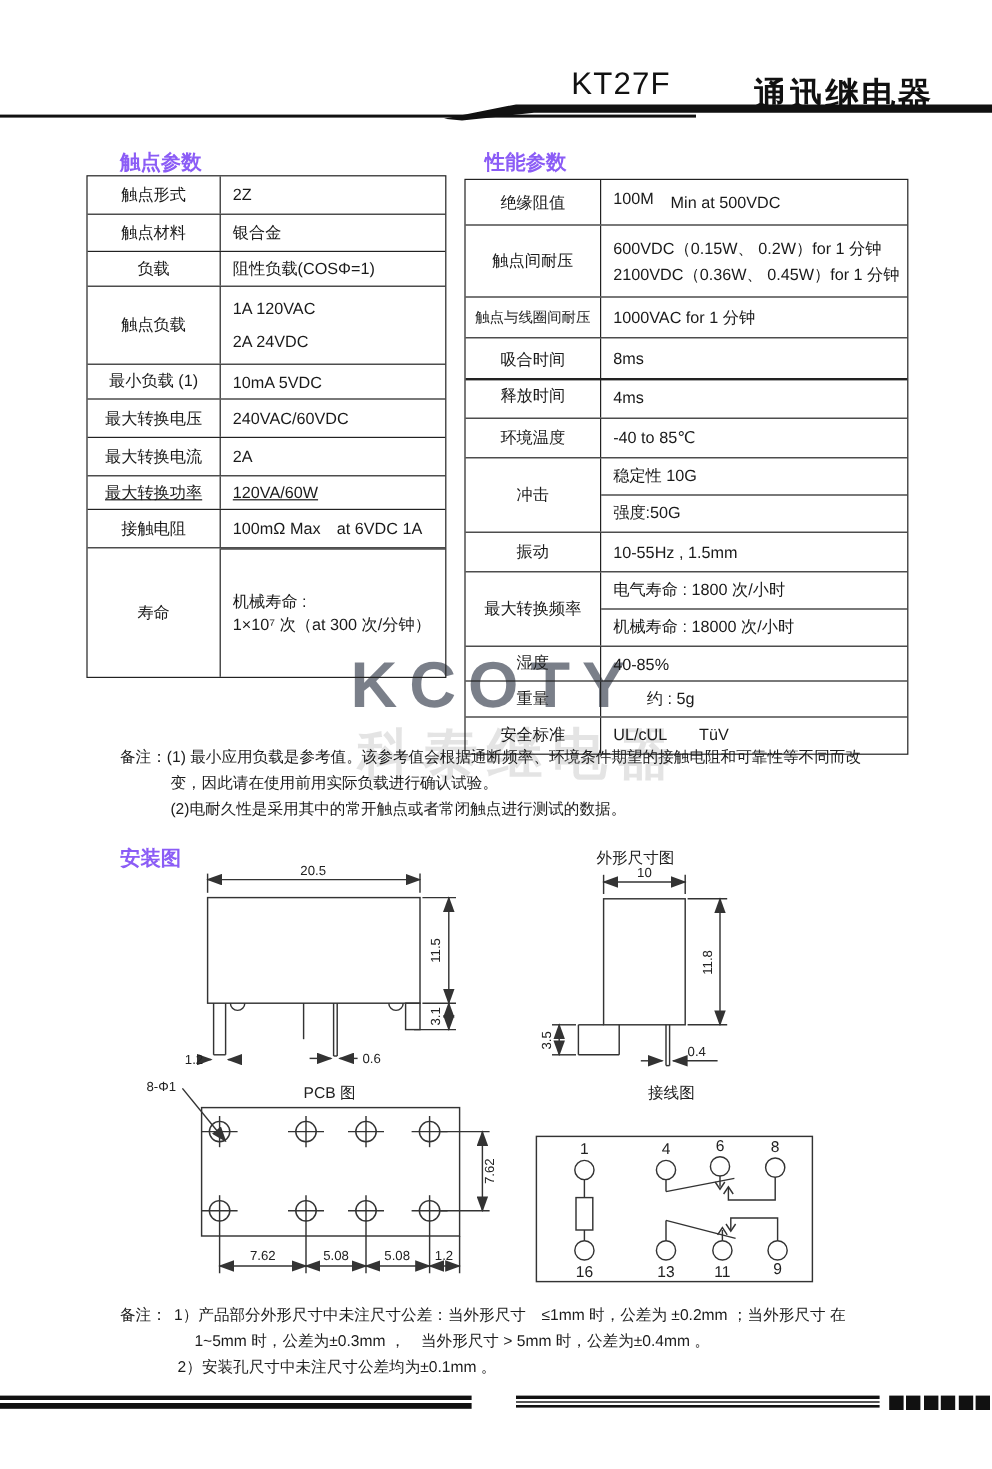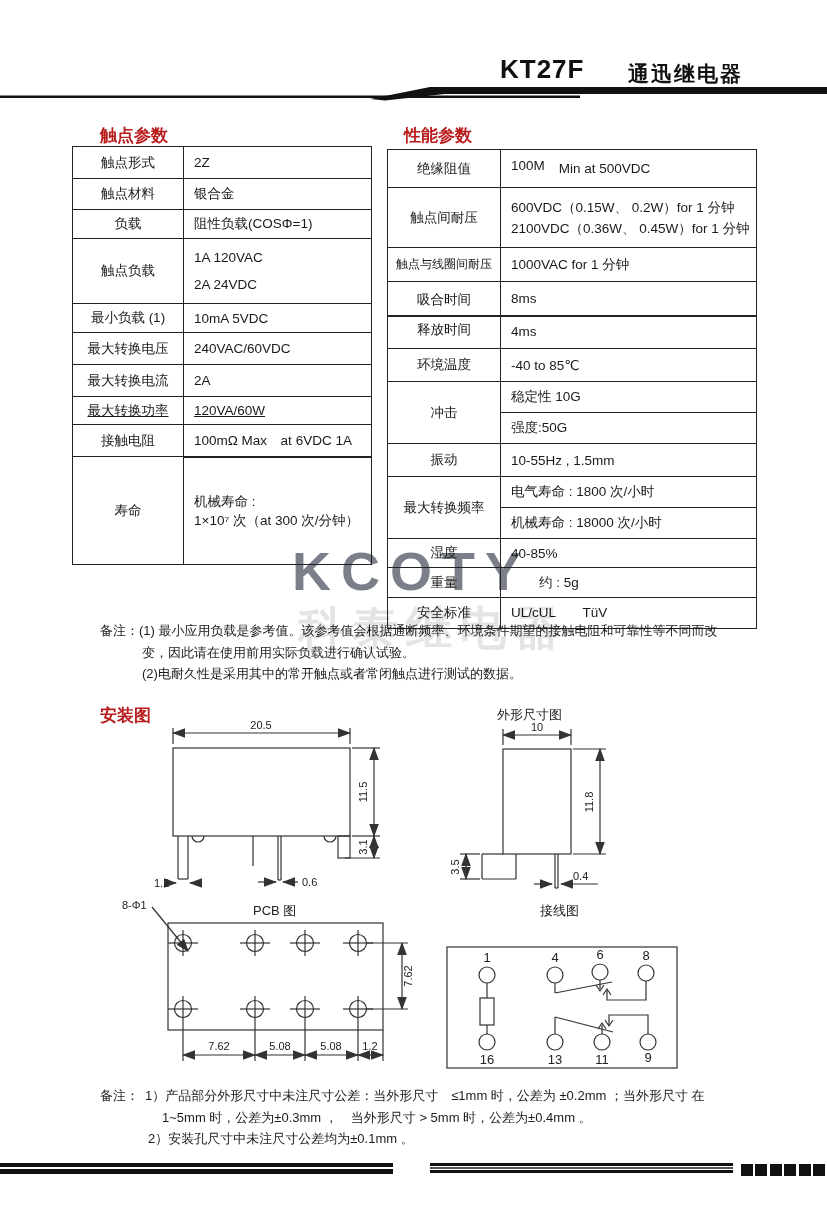--- a/index.html
+++ b/index.html
@@ -1,23 +1,23 @@
 <!DOCTYPE html>
 <html><head>
 <meta charset="utf-8">
 <style>
   html,body{margin:0;padding:0;background:#fff;}
   .page{position:relative;width:827px;height:1224px;background:#ffffff;overflow:hidden;
         font-family:"Liberation Sans","DejaVu Sans",sans-serif;color:#1a1a1a;}
   .abs{position:absolute;}
   
   .model{font-size:26px;letter-spacing:1px;color:#111;}
-  .category{font-size:21px;font-weight:bold;color:#111;letter-spacing:2px;}
-  
-  .h1{font-size:17px;font-weight:bold;color:#b91c1c;}
+  .category{font-size:28px;font-weight:bold;color:#111;letter-spacing:2px;}
+  
+  .h1{font-size:17px;font-weight:bold;color:#8b5cf6;}
   .h2{font-size:13px;color:#222;}
   
   .wm1{font-size:54px;font-weight:bold;color:#0f172a;opacity:.55;letter-spacing:10px;z-index:0;}
   .wm2{font-size:46px;font-weight:bold;color:#cbcbcb;opacity:.5;letter-spacing:8px;z-index:0;}
   
   .tbl{position:absolute;border:1.5px solid #222;z-index:1;font-size:13.5px;}
   .row{display:flex;box-sizing:border-box;position:relative;}
   .row + .row{border-top:1.5px solid #222;}
   .lbl{display:flex;align-items:center;justify-content:center;text-align:center;
        border-right:1.5px solid #222;box-sizing:border-box;flex:0 0 auto;z-index:2;}
@@ -44,21 +44,21 @@
   
   .bar-left{background:linear-gradient(to bottom,#111 0,#111 4px,#fff 4px,#fff 6px,#111 6px,#111 11px);}
   .bar-right{background:linear-gradient(to bottom,#111 0,#111 3px,#fff 3px,#fff 4.5px,#555 4.5px,#555 6.5px,#fff 6.5px,#fff 7.5px,#111 7.5px,#111 10px);}
   .sq{width:12px;height:12px;background:#111;display:inline-block;margin-left:2.5px;}
 </style>
 </head>
 <body>
 
 <div class="page">
 
-  <div class="abs model" style="left:500px;top:54px;font-weight:bold;">KT27F</div>
+  <div class="abs model" style="left:476px;top:54px;">KT27F</div>
   <div class="abs category" style="left:628px;top:60px;">通迅继电器</div>
   <svg class="abs" style="left:0;top:0;" width="827" height="110">
     <polygon points="370,99 430,87 827,87 827,94 445,94 385,100.5" fill="#111"></polygon>
     <rect x="0" y="95.5" width="580" height="2.5" fill="#111"></rect>
   </svg>
 
   <div class="abs wm1" style="left:292px;top:540px;">KCOTY</div>
   <div class="abs wm2" style="left:298px;top:598px;">科泰继电器</div>
 
   <div class="abs h1" style="left:100px;top:124px;">触点参数</div>

